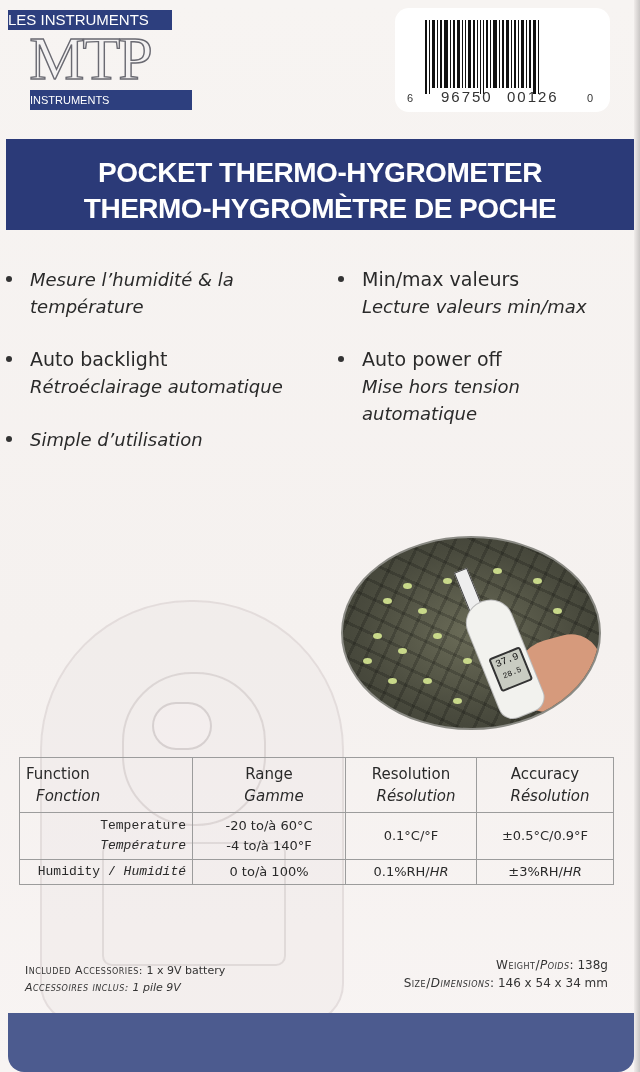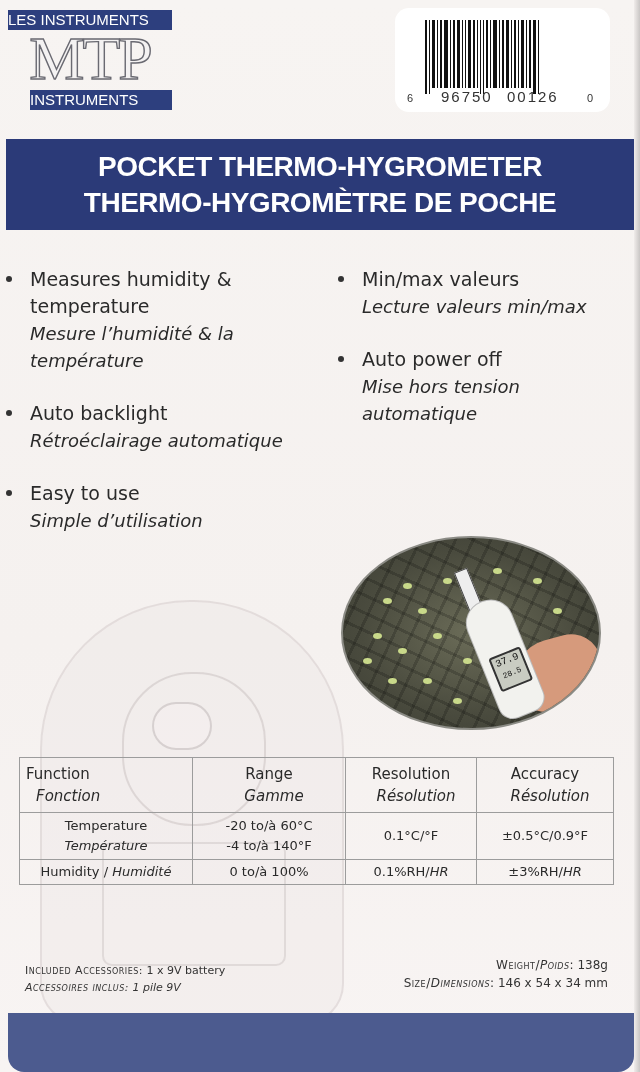--- a/index.html
+++ b/index.html
@@ -10,34 +10,34 @@
   
   .wm{position:absolute;left:40px;top:600px;width:300px;height:420px;border-radius:150px 150px 40px 40px;border:2px solid rgba(200,190,190,0.35);background:rgba(235,228,228,0.35);}
   .wm-inner{position:absolute;left:80px;top:70px;width:140px;height:150px;border-radius:70px;border:2px solid rgba(190,180,180,0.4);}
   .wm-btn{position:absolute;left:110px;top:100px;width:56px;height:44px;border-radius:28px;border:2px solid rgba(180,170,170,0.45);background:rgba(245,240,240,0.5);}
   .wm-screen{position:absolute;left:60px;top:240px;width:180px;height:120px;border-radius:10px;border:2px solid rgba(190,180,180,0.35);}
 
   
   .logo{position:absolute;left:8px;top:10px;width:164px;height:102px;}
   .logo-top,.logo-bot{position:absolute;left:0;width:164px;height:20px;background:#2d3f7e;color:#fff;font-family:"Liberation Sans",sans-serif;font-size:15px;text-align:left;line-height:20px;}
   .logo-top{top:0;}
-  .logo-bot{top:80px;left:22px;width:142px;font-size:15px;}
+  .logo-bot{top:80px;left:22px;width:162px;font-size:11px;}
   .logo-mtp{position:absolute;left:0;top:16px;width:164px;height:64px;font-family:"Liberation Serif",serif;font-size:62px;line-height:64px;color:#f4f2f2;text-align:center;letter-spacing:-2px;-webkit-text-stroke:1.4px #6a6a72;font-weight:normal;}
 
   
   .barcode{position:absolute;left:395px;top:8px;width:215px;height:104px;background:#fff;border-radius:14px;}
   .bars{position:absolute;left:30px;top:12px;width:155px;height:68px;display:flex;align-items:flex-start;}
   .bar{height:68px;background:#111;margin-right:2px;}
   .bar.tall{height:74px;}
   .bar-num{position:absolute;top:80px;font-family:"Liberation Sans",sans-serif;color:#333;}
 
   
   .title-band{position:absolute;left:6px;top:139px;width:628px;height:91px;background:#2b3a78;color:#fff;text-align:center;}
   .title-line{font-family:"Liberation Sans",sans-serif;font-weight:bold;font-size:28px;line-height:36px;letter-spacing:-0.5px;}
-  .title-line.l1{padding-top:10px;}
+  .title-line.l1{padding-top:16px;}
 
   
   .features{position:absolute;top:266px;font-family:"DejaVu Sans",sans-serif;}
   .feat{position:relative;padding-left:30px;margin-bottom:26px;}
   .feat .dot{position:absolute;left:6px;top:10px;width:6px;height:6px;border-radius:3px;background:#333;}
   .feat .en{font-size:19px;line-height:27px;color:#2a2a2a;}
   .feat .fr{font-size:18px;line-height:27px;font-style:italic;color:#2a2a2a;}
   .col-l{left:0;width:320px;}
   .col-r{left:332px;width:300px;}
 
@@ -53,21 +53,21 @@
   .hand{position:absolute;left:170px;top:100px;width:90px;height:70px;border-radius:40px 30px 20px 30px;background:#d69a7c;transform:rotate(-15deg);}
 
   
   .spec{position:absolute;left:19px;top:757px;width:595px;border-collapse:collapse;font-family:"DejaVu Sans",sans-serif;color:#2a2a2a;}
   .spec td,.spec th{border:1px solid #9c9c9c;padding:0 6px;}
   .spec th{font-weight:normal;text-align:center;height:54px;vertical-align:middle;}
   .spec th .en{font-size:15px;line-height:22px;display:block;}
   .spec th .fr{font-size:15px;line-height:22px;display:block;font-style:italic;margin-left:10px;}
   .spec th.first{text-align:left;}
   .spec td{font-size:13px;text-align:center;height:24px;line-height:20px;}
-  .spec td.first{text-align:center;}
+  .spec td.first{text-align:right;font-family:Liberation Mono, monospace;}
   .spec .r1 td{height:46px;}
   .spec .it{font-style:italic;}
 
   
   .acc{position:absolute;left:25px;top:962px;font-family:"DejaVu Sans",sans-serif;font-size:11px;line-height:17px;color:#333;}
   .sc{font-variant:small-caps;letter-spacing:0.5px;}
   .acc .fr{font-style:italic;}
   .wt{position:absolute;right:32px;top:956px;text-align:right;font-family:"DejaVu Sans",sans-serif;font-size:12px;line-height:18px;color:#333;}
 
   
@@ -130,31 +130,29 @@
   </div>
 
   <div class="title-band">
     <div class="title-line l1">POCKET THERMO-HYGROMETER</div>
     <div class="title-line">THERMO-HYGROMÈTRE DE POCHE</div>
   </div>
 
   <div class="features col-l">
     <div class="feat">
       <span class="dot"></span>
-      <div class="en" style="width:230px">Measures humidity &amp; temperature</div>
       <div class="fr" style="width:230px">Mesure l’humidité &amp; la température</div>
     </div>
     <div class="feat">
       <span class="dot"></span>
       <div class="en">Auto backlight</div>
       <div class="fr">Rétroéclairage automatique</div>
     </div>
     <div class="feat">
       <span class="dot"></span>
-      <div class="en">Easy to use</div>
       <div class="fr">Simple d’utilisation</div>
     </div>
   </div>
 
   <div class="features col-r">
     <div class="feat">
       <span class="dot"></span>
       <div class="en">Min/max valeurs</div>
       <div class="fr">Lecture valeurs min/max</div>
     </div>

